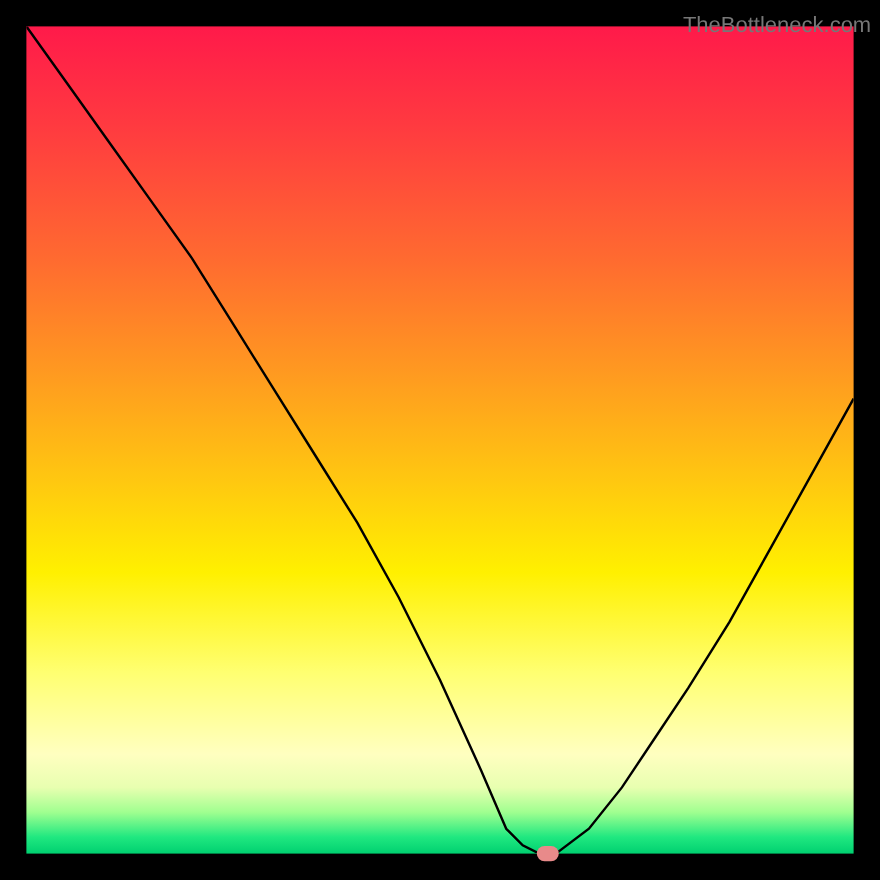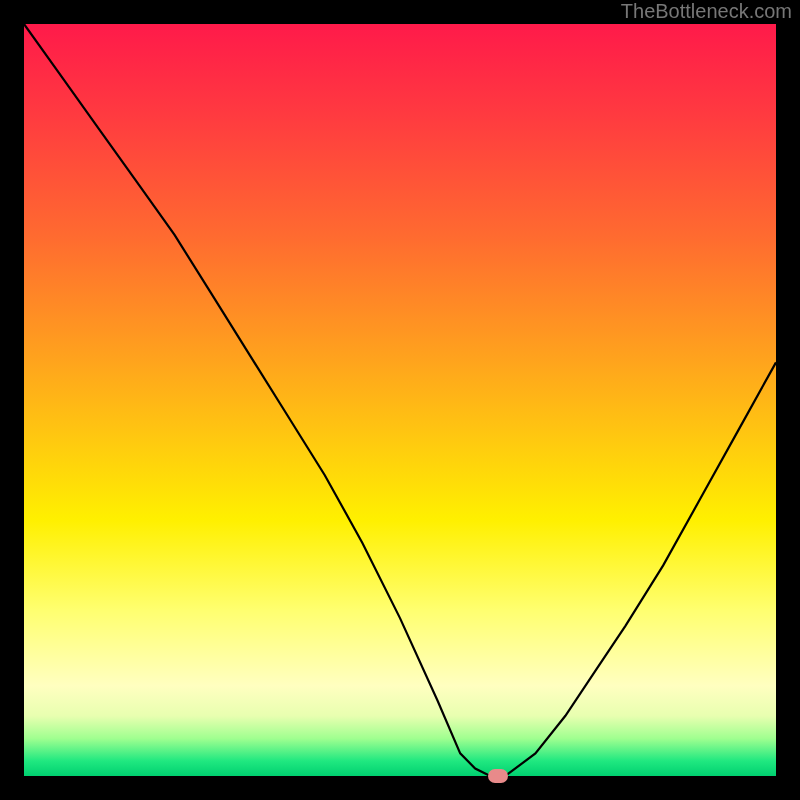--- a/index.html
+++ b/index.html
@@ -6,21 +6,21 @@
     margin: 0;
     padding: 0;
     width: 800px;
     height: 800px;
     background: #000;
     position: relative;
     font-family: Arial, sans-serif;
   }
   .watermark {
     position: absolute;
-    top: 0;
+    top: 12px;
     right: 8px;
     color: #777;
     font-size: 20px;
     z-index: 10;
   }
   .plot-area {
     position: absolute;
     left: 24px;
     top: 24px;
     width: 752px;

